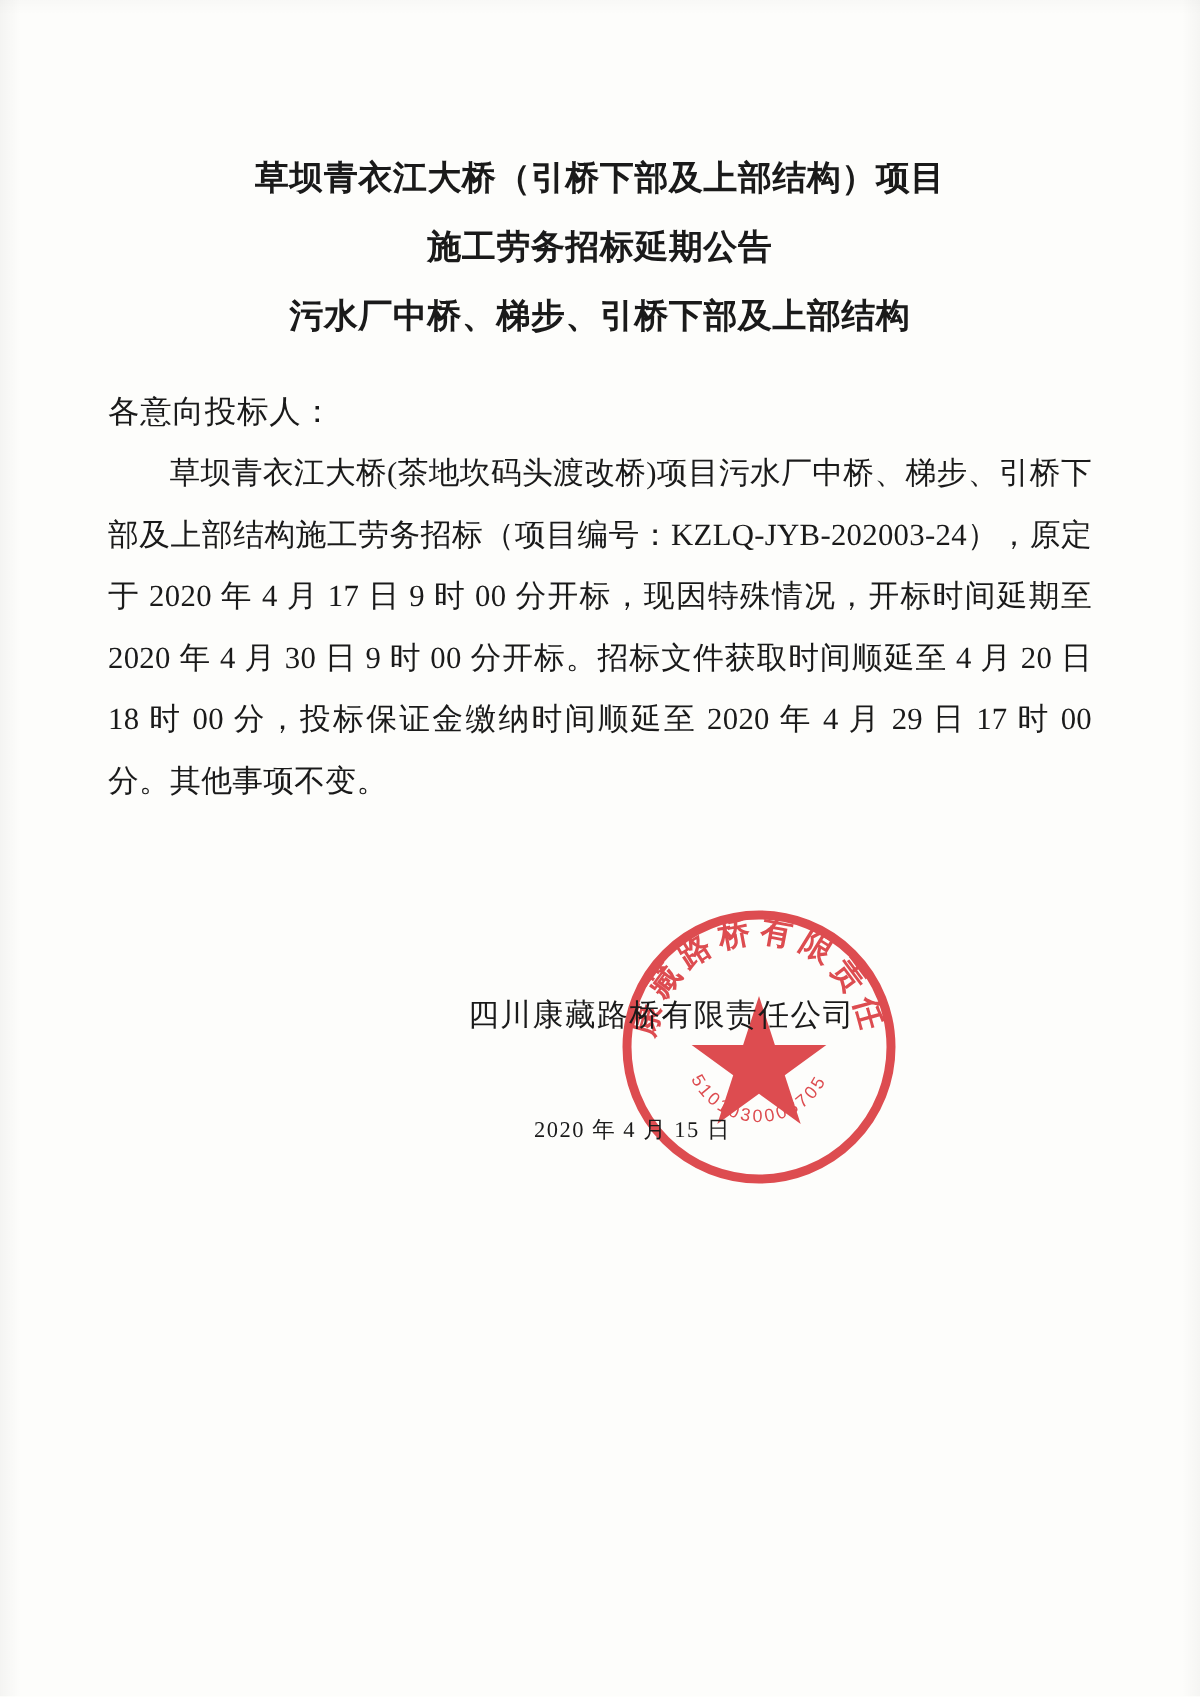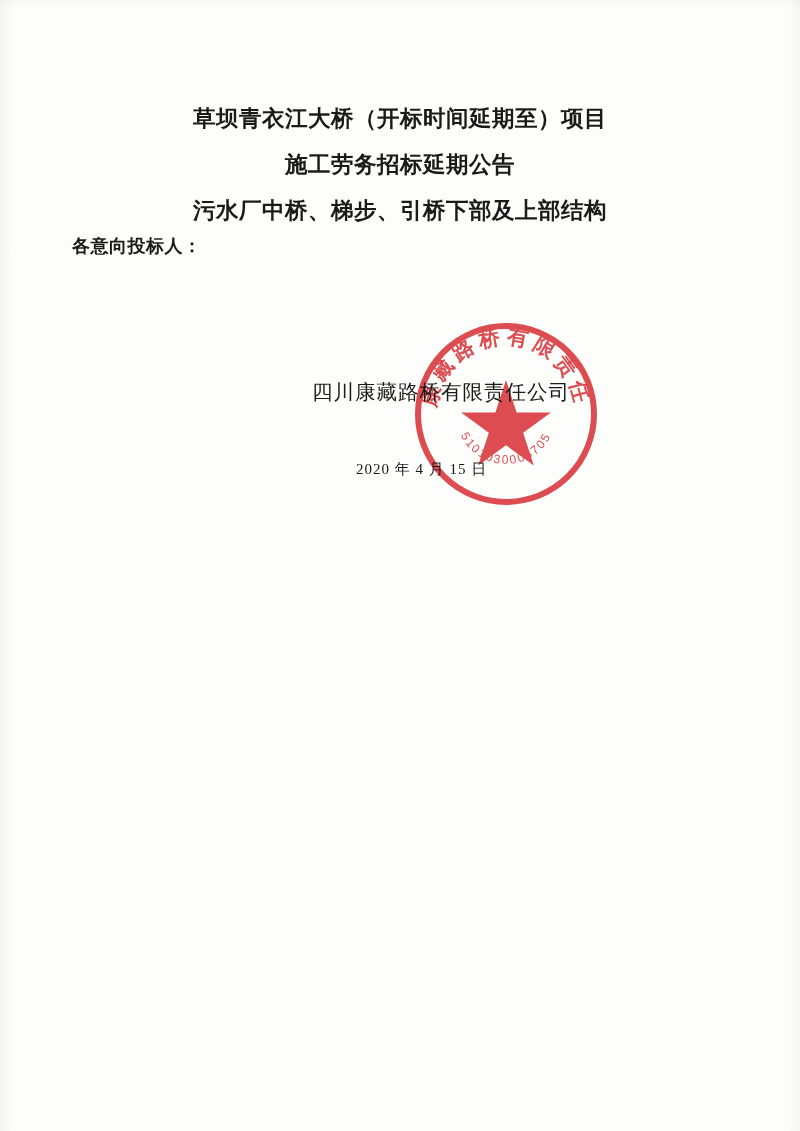--- a/index.html
+++ b/index.html
@@ -41,22 +41,23 @@
     font-weight: bold;
     font-size: 22.5px;
     line-height: 46px;
     letter-spacing: 0.5px;
   }
   .title-line {
     display: block;
     white-space: nowrap;
   }
   .salutation {
-    font-weight: bold;
-    font-size: 18px;
+    margin-top: 26px;
+    font-weight: normal;
+    font-size: 21px;
     letter-spacing: 0.5px;
   }
   .body-text {
     margin-top: 8px;
     font-size: 20.5px;
     line-height: 41px;
     text-align: justify;
     text-justify: inter-ideograph;
     text-indent: 2em;
     letter-spacing: 0.2px;
@@ -94,27 +95,28 @@
   }
   .seal svg { display: block; }
 </style>
 </head>
 <body>
 
 <div class="page">
   <div class="content">
 
     <div class="title-block">
-      <span class="title-line">草坝青衣江大桥（开标时间延期至）项目</span>
+      <span class="title-line">草坝青衣江大桥（引桥下部及上部结构）项目</span>
       <span class="title-line">施工劳务招标延期公告</span>
       <span class="title-line">污水厂中桥、梯步、引桥下部及上部结构</span>
     </div>
 
     <div class="salutation">各意向投标人：</div>
 
+    <div class="body-text">草坝青衣江大桥(茶地坎码头渡改桥)项目污水厂中桥、梯步、引桥下部及上部结构施工劳务招标（项目编号：KZLQ-JYB-202003-24），原定于 2020 年 4 月 17 日 9 时 00 分开标，现因特殊情况，开标时间延期至 2020 年 4 月 30 日 9 时 00 分开标。招标文件获取时间顺延至 4 月 20 日 18 时 00 分，投标保证金缴纳时间顺延至 2020 年 4 月 29 日 17 时 00 分。其他事项不变。</div>
 
     <div class="signature-area">
 
       <div class="seal">
         <svg width="192" height="192" viewBox="0 0 192 192" xmlns="http://www.w3.org/2000/svg">
           <defs>
             <path id="arcTop" d="M 26,96 A 70,70 0 0 1 166,96" fill="none"></path>
             <path id="arcBottom" d="M 46,96 A 50,50 0 0 0 146,96" fill="none"></path>
           </defs>
           <circle cx="96" cy="96" r="88" fill="none" stroke="#d6262b" stroke-width="6"></circle>

